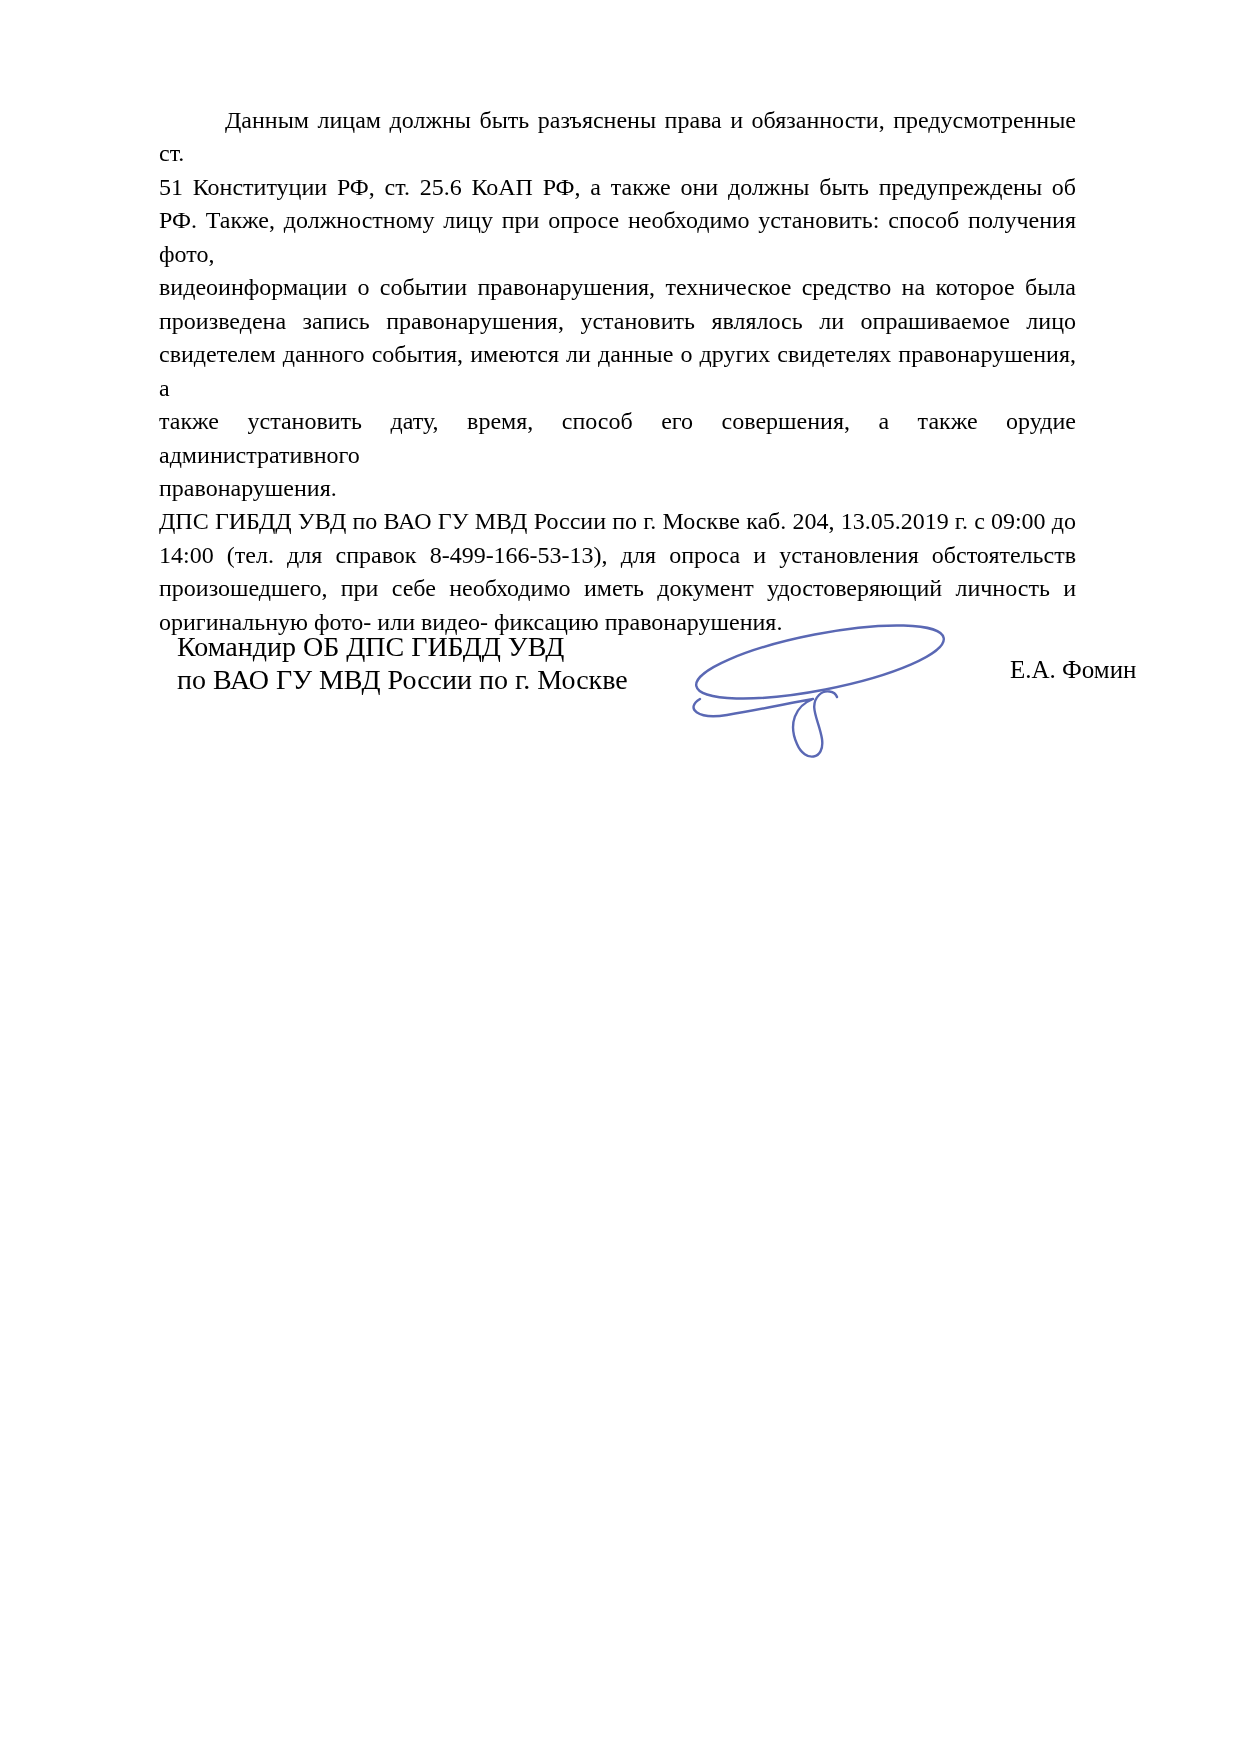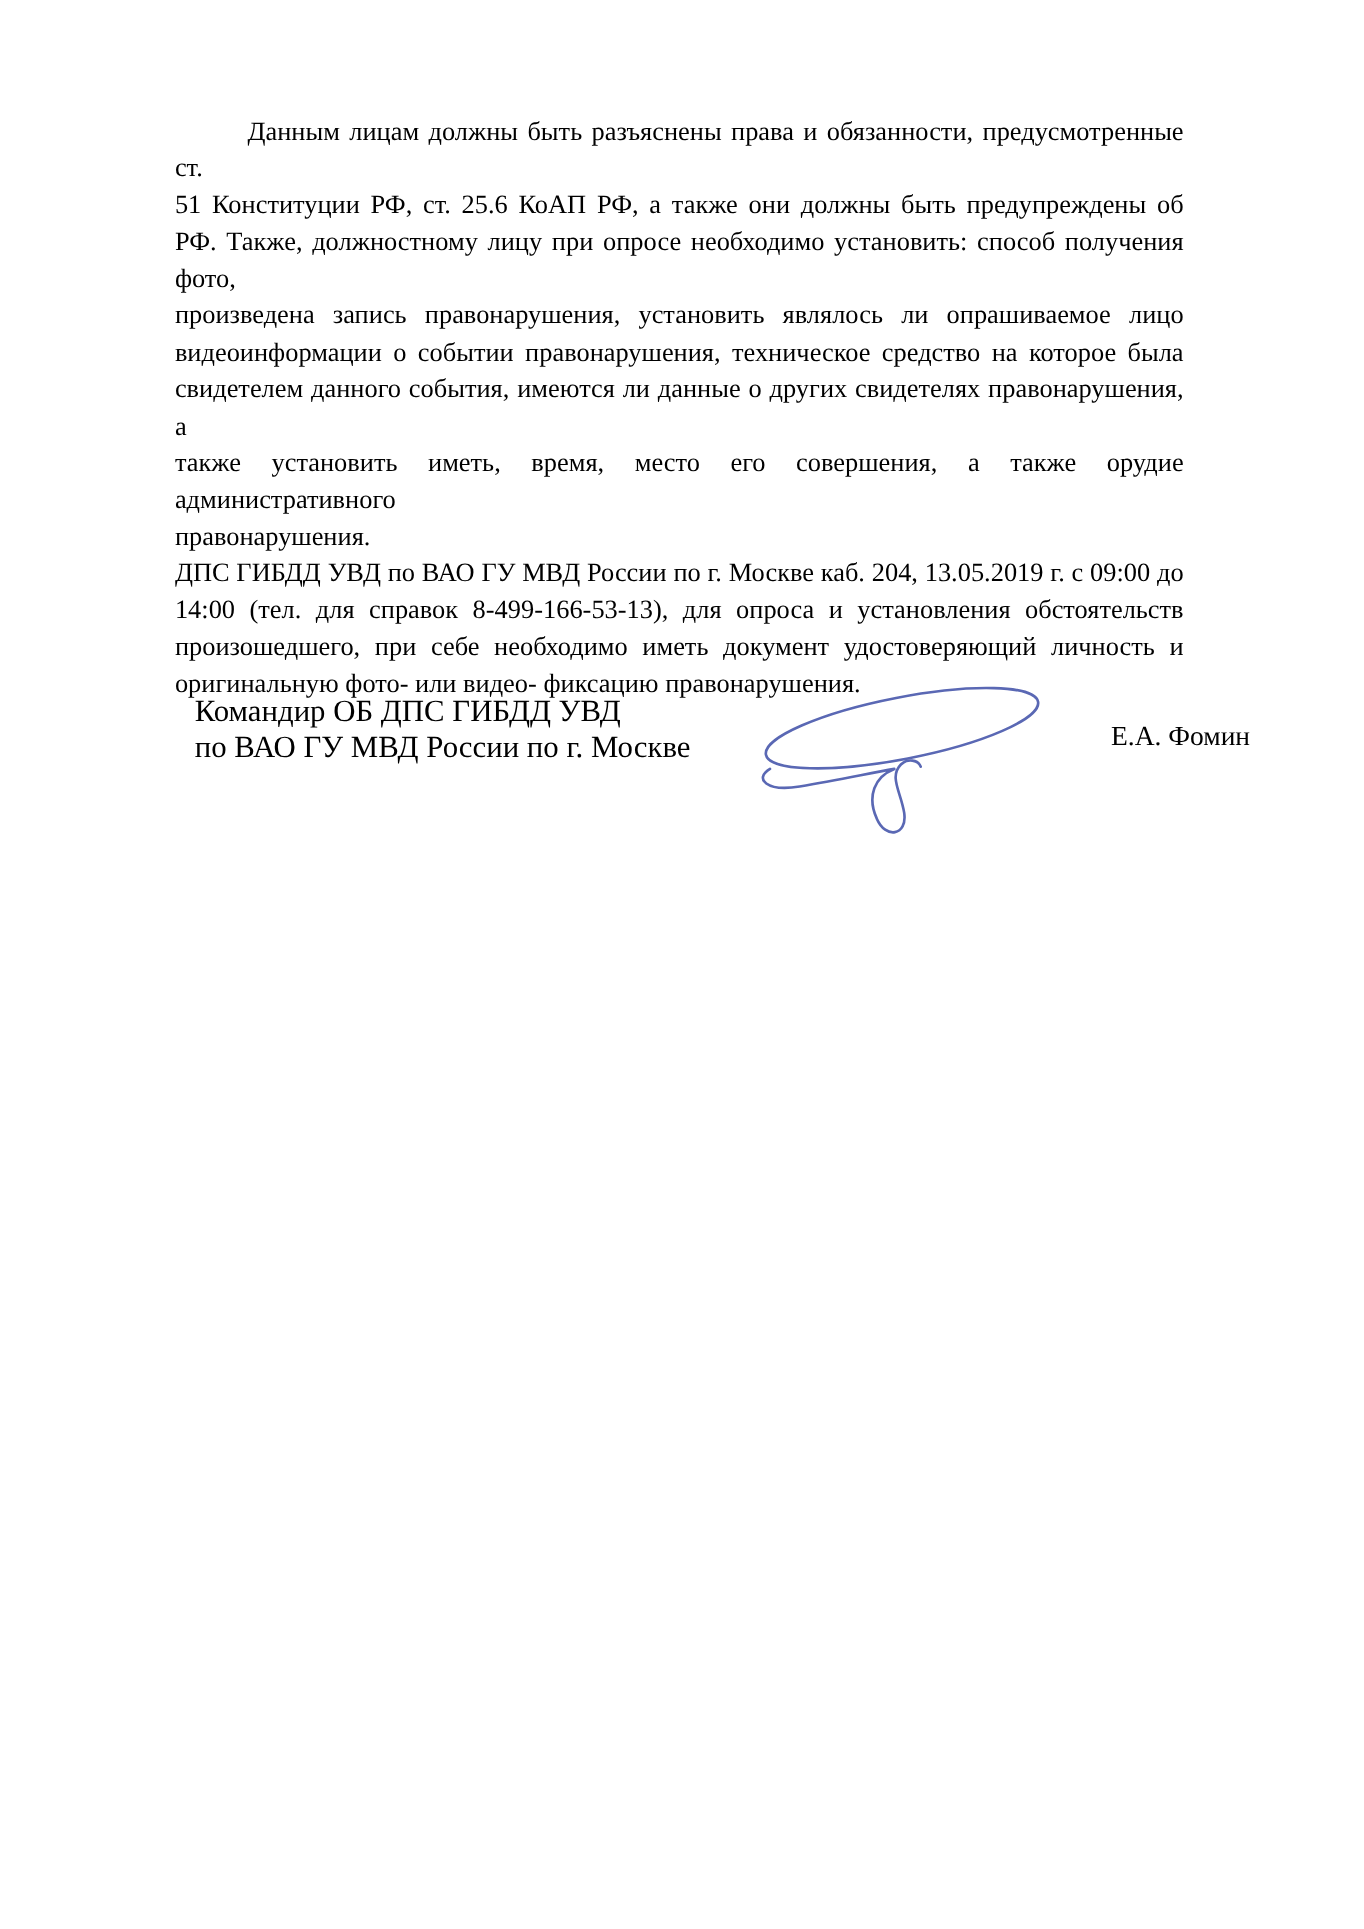--- a/index.html
+++ b/index.html
@@ -67,24 +67,24 @@
 </head>
 <body>
 
 <div class="page">
 
   <div class="body-text">
     <div class="paragraph">
         <div class="line just first">Данным лицам должны быть разъяснены права и обязанности, предусмотренные ст.</div>
         <div class="line just">51 Конституции РФ, ст. 25.6 КоАП РФ, а также они должны быть предупреждены об</div>
         <div class="line just">РФ. Также, должностному лицу при опросе необходимо установить: способ получения фото,</div>
+        <div class="line just">видеоинформации о событии правонарушения, техническое средство на которое была</div>
         <div class="line just">произведена запись правонарушения, установить являлось ли опрашиваемое лицо</div>
-        <div class="line just">видеоинформации о событии правонарушения, техническое средство на которое была</div>
         <div class="line just">свидетелем данного события, имеются ли данные о других свидетелях правонарушения, а</div>
-        <div class="line just">также установить иметь, время, место его совершения, а также орудие административного</div>
+        <div class="line just">также установить дату, время, способ его совершения, а также орудие административного</div>
         <div class="line">правонарушения.</div>
       </div>
     <div class="paragraph">
         <div class="line just">ДПС ГИБДД УВД по ВАО ГУ МВД России по г. Москве каб. 204, 13.05.2019 г. с 09:00 до</div>
         <div class="line just">14:00 (тел. для справок 8-499-166-53-13), для опроса и установления обстоятельств</div>
         <div class="line just">произошедшего, при себе необходимо иметь документ удостоверяющий личность и</div>
         <div class="line">оригинальную фото- или видео- фиксацию правонарушения.</div>
       </div>
   </div>
 

